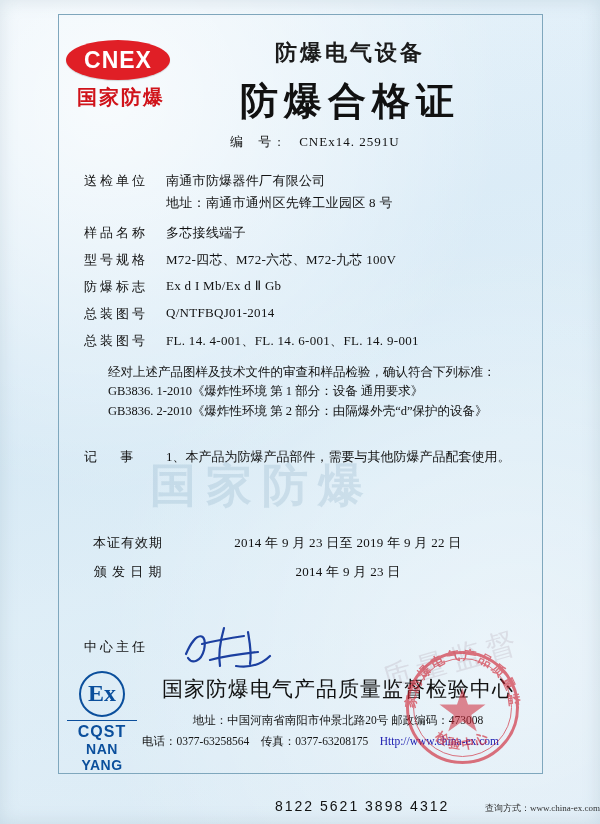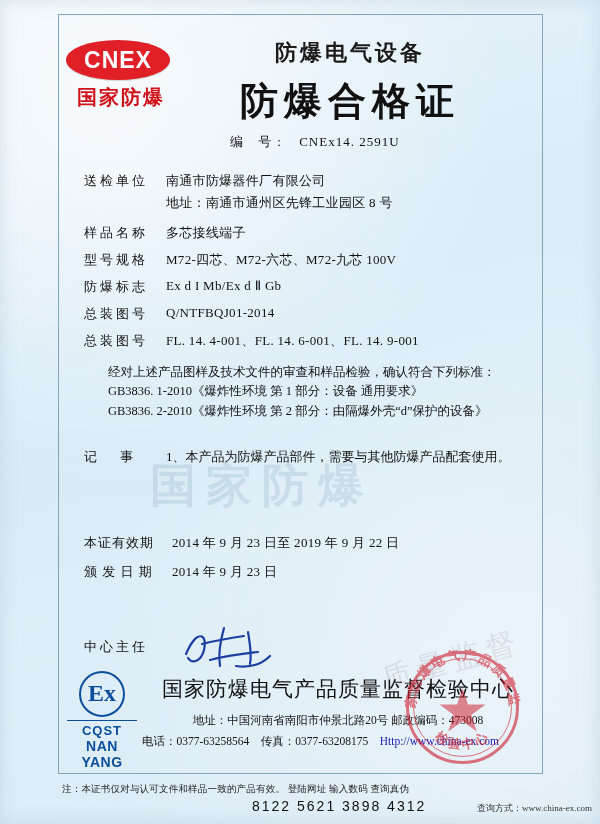--- a/index.html
+++ b/index.html
@@ -204,20 +204,21 @@
   .notes .value { flex: 1; }
 
   
   .validity {
     position: absolute;
     left: 84px;
     top: 534px;
     width: 440px;
     font-size: 13px;
     color: #121212;
+    text-align: center;
   }
   .validity .row .label {
     width: 88px;
     flex: 0 0 88px;
     letter-spacing: 1px;
   }
   .validity .row { margin-bottom: 11px; }
 
   
   .director {
@@ -264,21 +265,21 @@
     border-radius: 50%;
     color: #0b4f9c;
     font-family: "Liberation Serif", serif;
     font-size: 24px;
     font-weight: bold;
     line-height: 40px;
   }
   .ex-cqst {
     margin-top: 3px;
     font-family: "Liberation Sans", sans-serif;
-    font-size: 13px;
+    font-size: 16px;
     font-weight: bold;
     color: #0b4f9c;
     letter-spacing: 1px;
     border-top: 1px solid #0b4f9c;
     padding-top: 2px;
   }
   .ex-nanyang {
     font-family: "Liberation Sans", sans-serif;
     font-size: 14px;
     font-weight: bold;
@@ -332,30 +333,30 @@
     position: absolute;
     left: 62px;
     top: 783px;
     width: 470px;
     font-size: 9.5px;
     color: #222;
     letter-spacing: 0.2px;
   }
   .code-line {
     position: absolute;
-    left: 252px;
+    left: 275px;
     top: 798px;
     font-family: "Liberation Sans", sans-serif;
     font-size: 14px;
     letter-spacing: 2px;
     color: #111;
   }
   .query-line {
     position: absolute;
-    right: 8px;
+    right: 0;
     top: 802px;
     font-size: 9px;
     color: #333;
   }
 </style>
 </head>
 <body>
 
 <div class="page">
   <div class="paper-tint"></div>
@@ -484,18 +485,17 @@
 
           <text>
             <textPath href="#stampArcBottom" startOffset="50%" text-anchor="middle">检验中心</textPath></text>
 
         </g>
         <path d="M67.5,48 l5.5,16.6 17.5,0 -14.2,10.3 5.5,16.6 -14.3,-10.3 -14.3,10.3 5.5,-16.6 -14.2,-10.3 17.5,0 z" fill="#cf2030" opacity="0.85"></path>
       </g>
     </svg>
   </div>
 
-  <div class="bottom-note">注：本证书仅对与认可文件和样品一致的产品有效。   登陆网址 输入数码 查询真伪</div>
   <div class="code-line">8122 5621 3898 4312</div>
   <div class="query-line">查询方式：www.china-ex.com</div>
 
   <div class="edge-shadow"></div>
 </div>
 
 </body></html>

